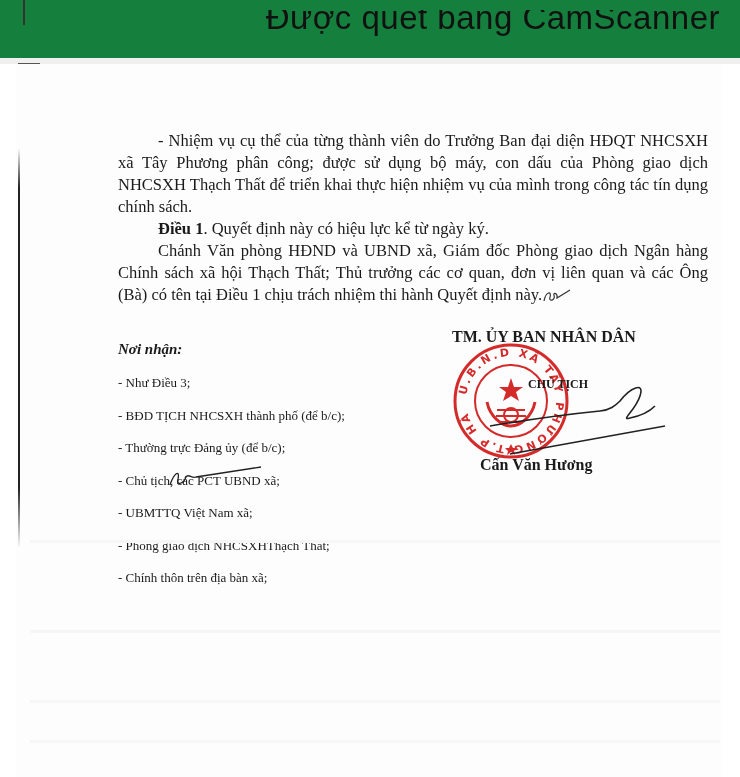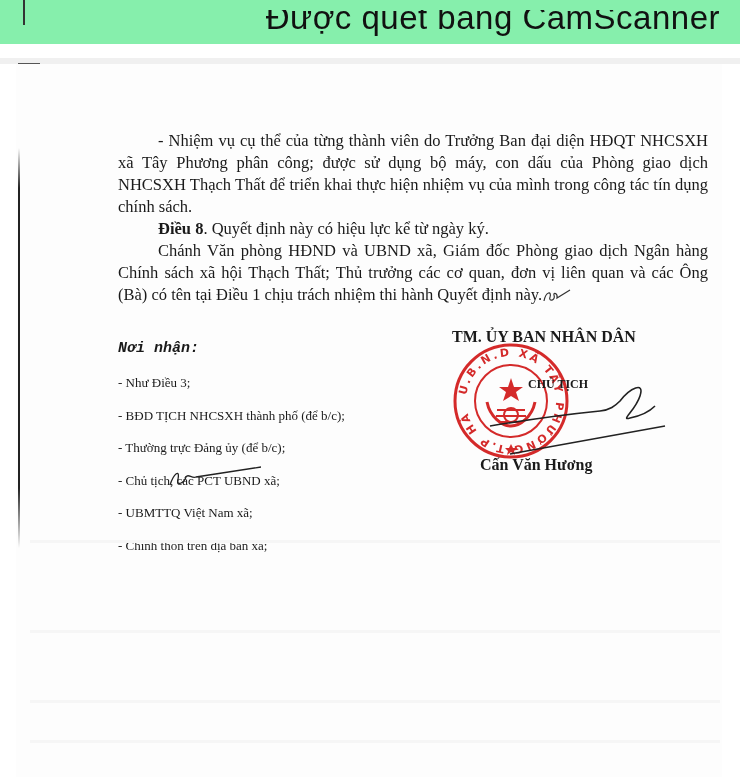--- a/index.html
+++ b/index.html
@@ -3,22 +3,22 @@
   <meta charset="utf-8">
   <style>
     html, body { margin: 0; padding: 0; }
     body {
       width: 740px; height: 777px; overflow: hidden; position: relative;
       background: #ffffff;
       font-family: "Liberation Serif", "DejaVu Serif", serif;
       color: #1a1a1a;
     }
     .top-strip {
-      position: absolute; left: 0; top: 0; width: 740px; height: 44px;
-      background: #86efac; overflow: hidden;
+      position: absolute; left: 0; top: 0; width: 740px; height: 58px;
+      background: #15803d; overflow: hidden;
     }
     .top-left-line {
       position: absolute; left: 23px; top: 0; width: 2px; height: 25px; background: #333;
     }
     .scanner-watermark {
       position: absolute; right: 20px; top: 10px;
       font-family: "Liberation Sans", "DejaVu Sans", sans-serif;
       font-size: 33px; color: #111; letter-spacing: 0.5px;
       line-height: 40px; height: 30px; overflow: hidden;
     }
@@ -47,21 +47,21 @@
     .p2 { top: 218px; }
     .p3 { top: 240px; }
     .article-label { font-weight: bold; }
     .initials-mark {
       display: inline-block; width: 30px; height: 14px; vertical-align: middle;
     }
     .recipients {
       position: absolute; left: 118px; top: 340px; width: 280px;
       font-size: 13px; line-height: 15.5px;
     }
-    .recipients-title { font-style: italic; font-weight: bold; font-size: 15px; line-height: 18px; font-family: Liberation Mono, monospace; }
+    .recipients-title { font-style: italic; font-weight: bold; font-size: 15px; line-height: 18px; }
     .recipient-item { white-space: nowrap; margin-top: 17px; }
     .sign-block {
       position: absolute; left: 440px; top: 328px; width: 230px; height: 160px;
     }
     .sign-org {
       position: absolute; left: 12px; top: 0; font-size: 16px; font-weight: bold; white-space: nowrap; text-align: center;
     }
     .sign-title {
       position: absolute; left: 88px; top: 19px; font-size: 12px; font-weight: bold; white-space: nowrap; margin-top: 30px;
     }
@@ -84,33 +84,34 @@
   </div>
 </div>
 <div class="band"></div>
 <div class="band-mark"></div>
 
 <div class="page"></div>
 <div class="left-rule"></div>
 
 <div class="para indent p1">- Nhiệm vụ cụ thể của từng thành viên do Trưởng Ban đại diện HĐQT NHCSXH xã Tây Phương phân công; được sử dụng bộ máy, con dấu của Phòng giao dịch NHCSXH Thạch Thất để triển khai thực hiện nhiệm vụ của mình trong công tác tín dụng chính sách.</div>
 
-<div class="para indent p2"><span class="article-label">Điều 8</span><span>. Quyết định này có hiệu lực kể từ ngày ký.</span></div>
+<div class="para indent p2"><span class="article-label">Điều 1</span><span>. Quyết định này có hiệu lực kể từ ngày ký.</span></div>
 
 <div class="para indent p3"><span>Chánh Văn phòng HĐND và UBND xã, Giám đốc Phòng giao dịch Ngân hàng Chính sách xã hội Thạch Thất; Thủ trưởng các cơ quan, đơn vị liên quan và các Ông (Bà) có tên tại Điều 1 chịu trách nhiệm thi hành Quyết định này.</span><svg class="initials-mark" viewBox="0 0 30 14">
       <path d="M2 12 C4 2, 10 2, 8 8 C6 13, 14 12, 12 6 C11 3, 16 4, 15 9 L28 1" stroke="#333" stroke-width="1.2" fill="none"></path>
     </svg></div>
 
 <div class="recipients">
   <div class="recipients-title">Nơi nhận:</div>
   <div class="recipient-item">- Như Điều 3;</div>
   <div class="recipient-item">- BĐD TỊCH NHCSXH thành phố (để b/c);</div>
   <div class="recipient-item">- Thường trực Đảng ủy (để b/c);</div>
   <div class="recipient-item">- Chủ tịch, các PCT UBND xã;</div>
   <div class="recipient-item">- UBMTTQ Việt Nam xã;</div>
+  <div class="recipient-item">- Phòng giao dịch NHCSXHThạch Thất;</div>
   <div class="recipient-item">- Chính thôn trên địa bàn xã;</div>
   <svg style="position:absolute; left:48px; top:125px; width:100px; height:24px;" viewBox="0 0 100 24">
     <path d="M4 20 C8 8, 14 4, 12 14 C10 22, 18 18, 20 12 C22 8, 26 14, 30 12 L95 2" stroke="#222" stroke-width="1.3" fill="none"></path>
   </svg>
 </div>
 
 <div class="sign-block">
   <svg class="stamp" viewBox="0 0 118 118">
     <defs>
       <path id="stampArc" d="M59 59 m-45 0 a45 45 0 1 1 90 0 a45 45 0 1 1 -90 0"></path>

